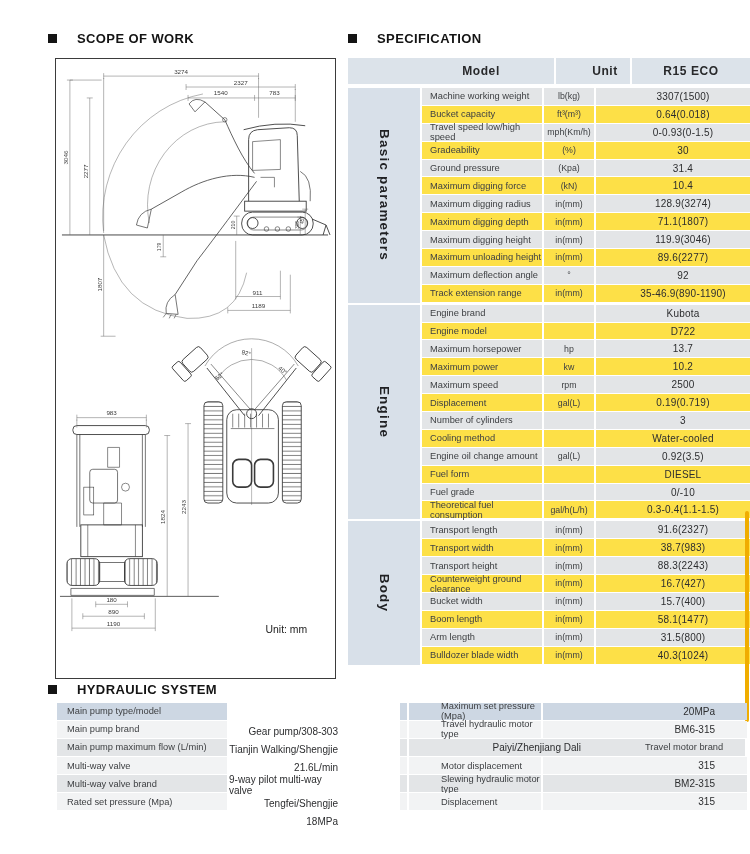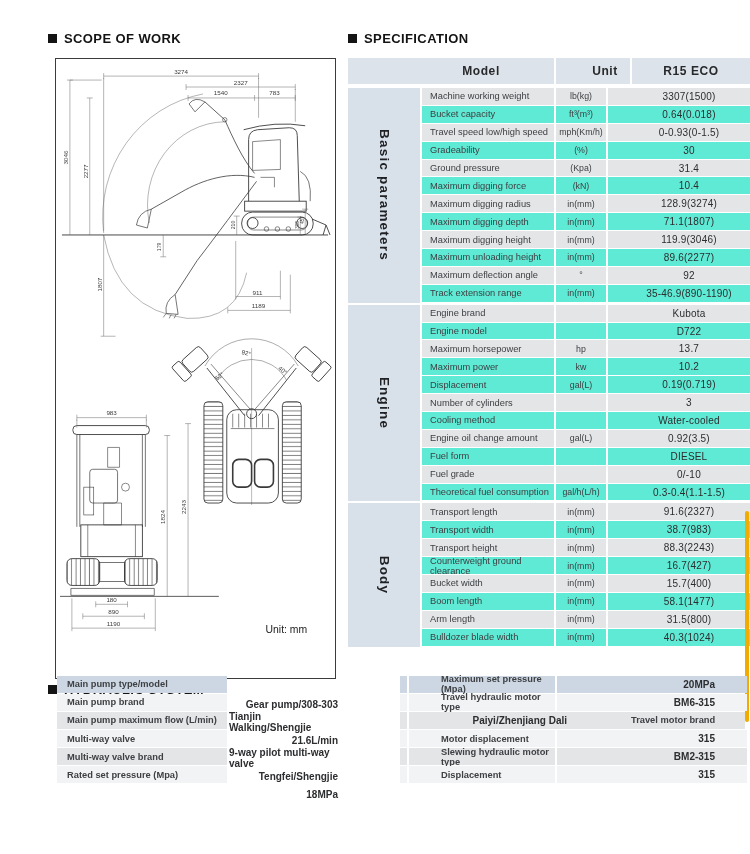--- a/index.html
+++ b/index.html
@@ -1,20 +1,20 @@
 <!DOCTYPE html>
 <html><head>
 <meta charset="utf-8">
 <style>
   html,body{margin:0;padding:0;background:#ffffff;}
   body{width:750px;height:854px;font-family:"Liberation Sans",sans-serif;-webkit-font-smoothing:antialiased;}
   .page{position:relative;width:750px;height:854px;background:#fff;overflow:hidden;}
 
   
-  .section-heading{position:absolute;display:flex;align-items:center;gap:7px;font-weight:bold;
+  .section-heading{position:absolute;display:flex;align-items:center;gap:20px;font-weight:bold;
     font-size:13px;color:#141414;letter-spacing:.4px;}
   .section-heading .sq{width:9px;height:9px;background:#141414;flex:0 0 auto;}
   #scope-heading{left:48px;top:31px;}
   #spec-heading{left:348px;top:31px;}
   #hyd-heading{left:48px;top:682px;}
 
   
   .drawing-box{position:absolute;left:55px;top:58px;width:281px;height:621px;border:1px solid #3b3b3b;box-sizing:border-box;background:#fff;}
   .drawing-box svg{display:block;}
   .dim-text{font-size:6.3px;fill:#3b3b3b;font-family:"Liberation Sans",sans-serif;}
@@ -31,39 +31,39 @@
   .h-model{width:206px;margin-right:2px;padding-left:60px;box-sizing:border-box;}
   .h-unit{width:50px;margin-right:2px;padding-left:24px;}
   .h-value{flex:1;}
   .spec-group{display:flex;margin-bottom:2px;}
   .group-label{width:72px;margin-right:2px;background:#d8e0e9;position:relative;flex:0 0 auto;}
   .group-label span{position:absolute;top:50%;left:50%;transform:translate(-50%,-50%) rotate(90deg);
     white-space:nowrap;font-weight:bold;font-size:13.5px;letter-spacing:1.2px;color:#202124;}
   .group-rows{flex:1;display:flex;flex-direction:column;}
   .s-row{display:flex;height:16.9px;margin-bottom:1px;}
   .s-row .cell{display:flex;align-items:center;box-sizing:border-box;}
-  .s-row .c-label{width:132px;margin-right:2px;padding-left:8px;font-size:9.3px;color:#3e4043;}
+  .s-row .c-label{width:120px;margin-right:2px;padding-left:8px;font-size:9.3px;color:#3e4043;}
   .s-row .c-unit{width:50px;margin-right:2px;justify-content:center;font-size:8.8px;color:#3e4043;}
   .s-row .c-value{flex:1;justify-content:center;font-size:10px;color:#2c2d2f;letter-spacing:.2px;padding-left:20px;}
   .s-row.odd .cell{background:#e3e5e7;}
-  .s-row.even .cell{background:#5eead4;}
+  .s-row.even .cell{background:#fde047;}
 
   
   .accent-strip{position:absolute;left:745px;top:511px;width:4px;height:211px;background:#f0ad00;border-radius:2px;}
 
   
-  .hyd-table{position:absolute;top:676px;font-weight:bold;}
+  .hyd-table{position:absolute;top:703px;}
   #hyd-left{left:57px;width:333px;}
   #hyd-right{left:400px;width:347px;}
   .h-row{display:flex;height:16.5px;margin-bottom:1.6px;}
   .h-row .hc{display:flex;align-items:center;box-sizing:border-box;}
   .h-row .hc-spacer{width:7px;margin-right:2px;}
   .h-row .hc-label{margin-right:2px;padding-left:10px;font-size:9.3px;color:#3e4043;}
   #hyd-left .hc-label{width:170px;}
-  #hyd-right .hc-label{width:146px;padding-left:32px;}
+  #hyd-right .hc-label{width:132px;padding-left:32px;}
   .h-row .hc-value{flex:1;justify-content:flex-end;font-size:10px;color:#2c2d2f;}
   #hyd-left .hc-value{padding-right:52px;margin-top:28px;}
   #hyd-right .hc-value{padding-right:32px;}
   .h-row.r-first .hc{background:#cdd7e3;}
   .h-row.r-odd .hc{background:#e3e5e7;}
   .h-row.r-even .hc{background:#f2f3f4;}
 </style>
 </head>
 <body>
 
@@ -314,20 +314,25 @@
             <div class="s-row odd">
               <div class="cell c-label">Maximum horsepower</div>
               <div class="cell c-unit">hp</div>
               <div class="cell c-value">13.7</div>
             </div>
             <div class="s-row even">
               <div class="cell c-label">Maximum power</div>
               <div class="cell c-unit">kw</div>
               <div class="cell c-value">10.2</div>
             </div>
+            <div class="s-row odd">
+              <div class="cell c-label">Maximum speed</div>
+              <div class="cell c-unit">rpm</div>
+              <div class="cell c-value">2500</div>
+            </div>
             <div class="s-row even">
               <div class="cell c-label">Displacement</div>
               <div class="cell c-unit">gal(L)</div>
               <div class="cell c-value">0.19(0.719)</div>
             </div>
             <div class="s-row odd">
               <div class="cell c-label">Number of cylinders</div>
               <div class="cell c-unit"></div>
               <div class="cell c-value">3</div>
             </div>

